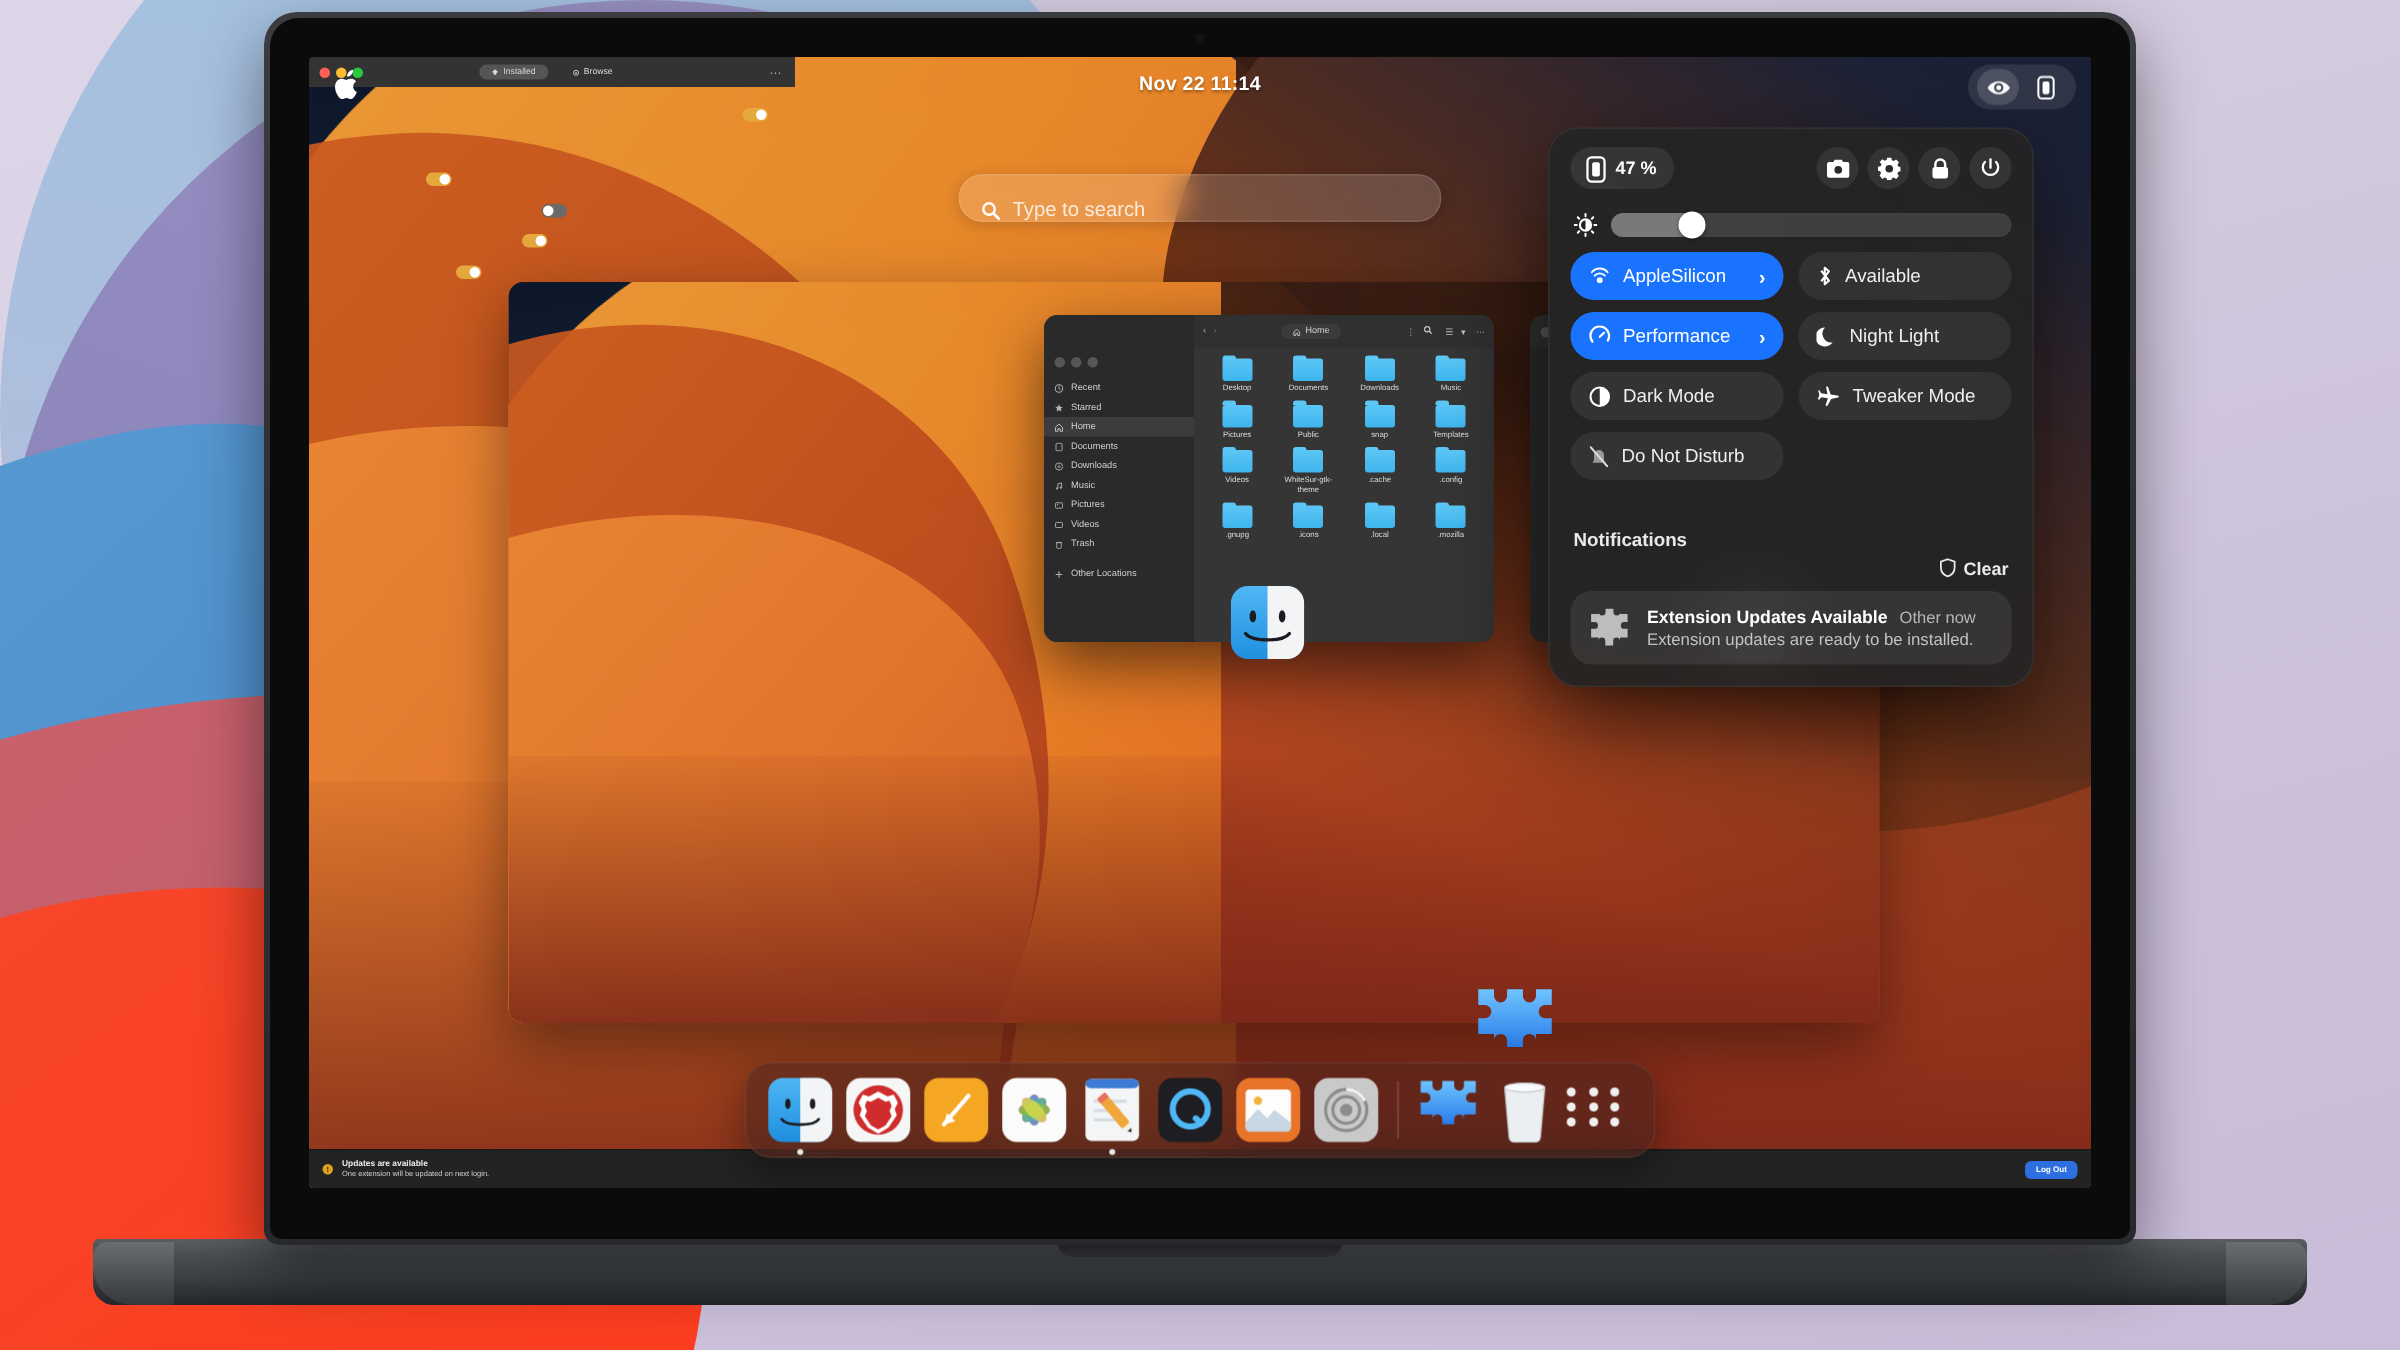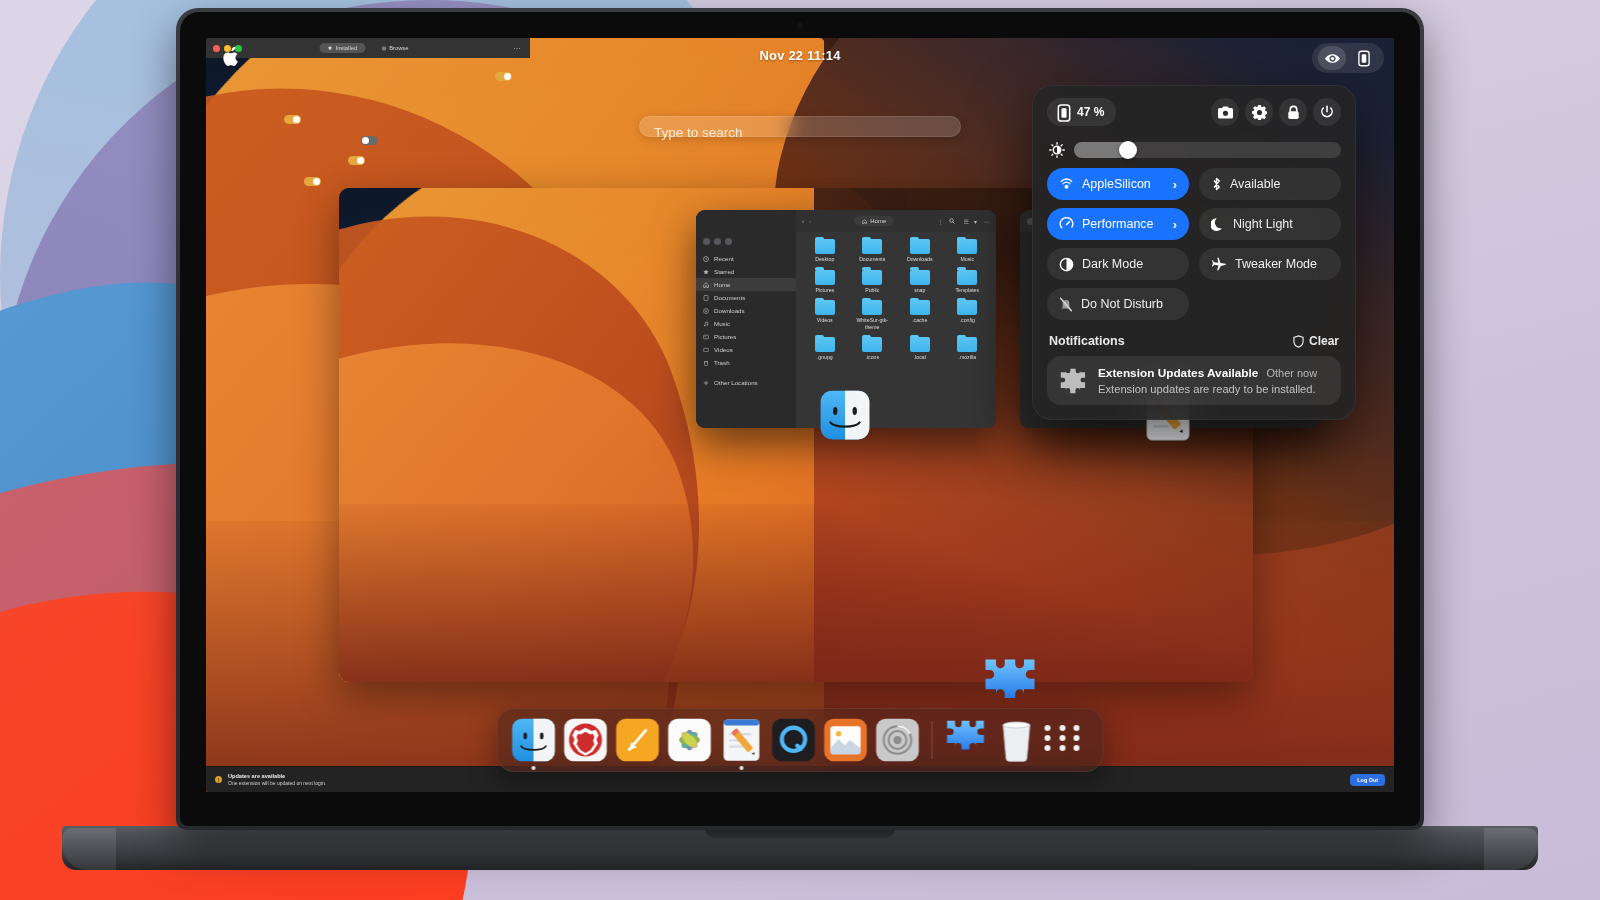--- a/index.html
+++ b/index.html
@@ -141,27 +141,26 @@
     background: rgba(255,255,255,.10); border-radius: 15px; padding: 0 6px;
     backdrop-filter: blur(8px);
   }
   .tray-btn { width: 28px; height: 24px; display:flex; align-items:center; justify-content:center;
     border-radius: 12px; cursor: pointer; }
   .tray-btn.active { background: rgba(255,255,255,.14); }
 
   
   .searchwrap { position:absolute; left:50%; transform:translateX(-50%); top: 78px; z-index: 30; }
   .searchbox {
-    width: 322px; height: 21px; border-radius: 16px;
+    width: 322px; height: 32px; border-radius: 16px;
     background: rgba(255,255,255,.16);
     border: 1px solid rgba(255,255,255,.10);
-    display:flex; align-items:flex-start; gap: 8px; padding: 0 14px;
+    display:flex; align-items:flex-end; gap: 8px; padding: 0 14px;
     backdrop-filter: blur(10px);
     box-shadow: 0 2px 10px rgba(0,0,0,.18);
-    flex-direction: column;
   }
   .searchbox .ph { color: rgba(255,255,255,.8); font-size: 13.5px; font-weight:500; }
 
   
   .ws-card {
     position:absolute; left: 133px; top: 150px; width: 914px; height: 494px;
     border-radius: 10px; overflow:hidden; z-index: 5;
     box-shadow: 0 14px 40px rgba(0,0,0,.4);
   }
   .ws-card .wall-base { border-radius: 10px; }
@@ -270,23 +269,23 @@
   .tiles { display:grid; grid-template-columns: 1fr 1fr; gap: 8px 10px; }
   .tile { height: 32px; border-radius: 16px; background: rgba(255,255,255,.07);
     display:flex; align-items:center; gap: 8px; padding: 0 12px; cursor:pointer; }
   .tile.blue { background:#1a73ff; }
   .tile .lbl { color:#fff; font-size: 12.5px; font-weight: 400; }
   .tile .arr { margin-left:auto; color:#fff; font-size: 13px; font-weight:700; }
   .tile.dim .lbl { color: #efefef; }
   .notif-hd { display:flex; align-items:center; margin: 14px 2px 8px 2px; }
   .notif-hd .t { color:#e9e9e9; font-size: 12.5px; font-weight:600;text-align:right; }
   .notif-hd .clear { margin-left:auto; color:#e9e9e9; font-size: 12px; font-weight:700;
-    display:flex; align-items:center; gap:5px; cursor:pointer; }
+    display:flex; align-items:flex-start; gap:5px; cursor:pointer;margin-top:38px; }
   .notif { background: rgba(255,255,255,.08); border-radius: 14px; padding: 10px 12px;
-    display:flex; gap: 11px; align-items:center; }
+    display:flex; gap: 11px; align-items:flex-start; }
   .notif .ni { width: 28px; height: 28px; flex:none; }
   .notif .nt { display:flex; align-items:baseline; gap: 8px; }
   .notif .ntitle { color:#fff; font-size: 11.8px; font-weight:700; }
   .notif .ntime { color:#b8b8b8; font-size: 11px; }
   .notif .nbody { color:#c2c2c2; font-size: 11.2px; margin-top: 3px; }
 
   
   #dock {
     position:absolute; left: 50%; transform: translateX(-50%); bottom: 20px;
     height: 64px; border-radius: 18px; z-index: 45;

